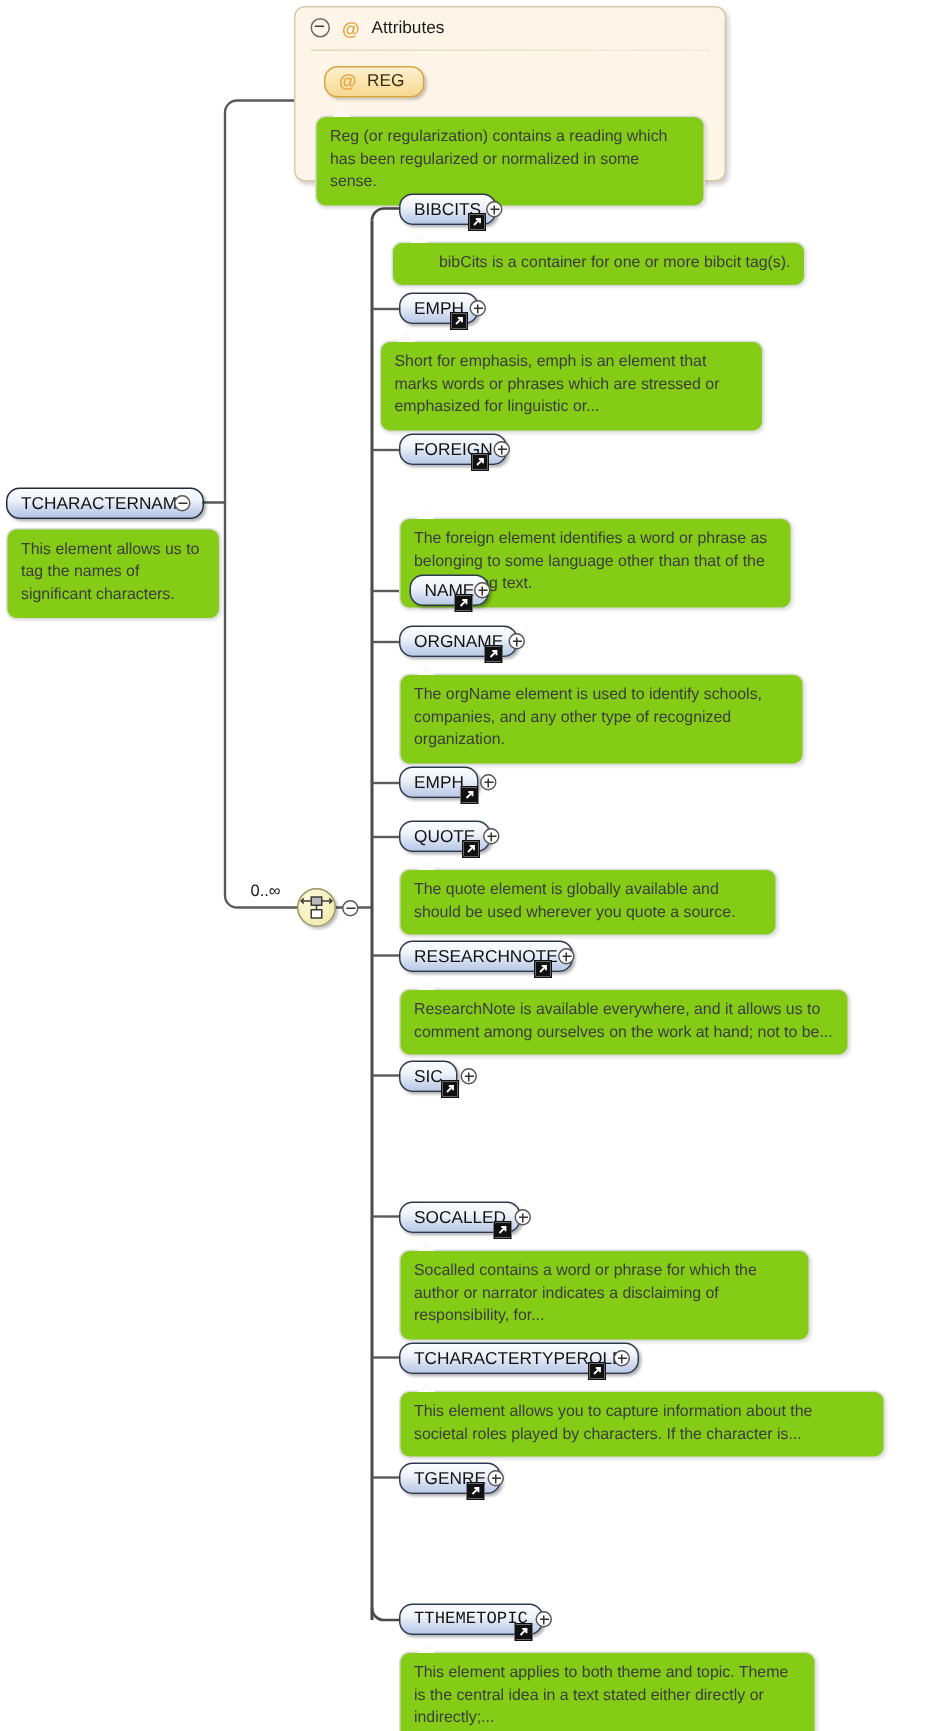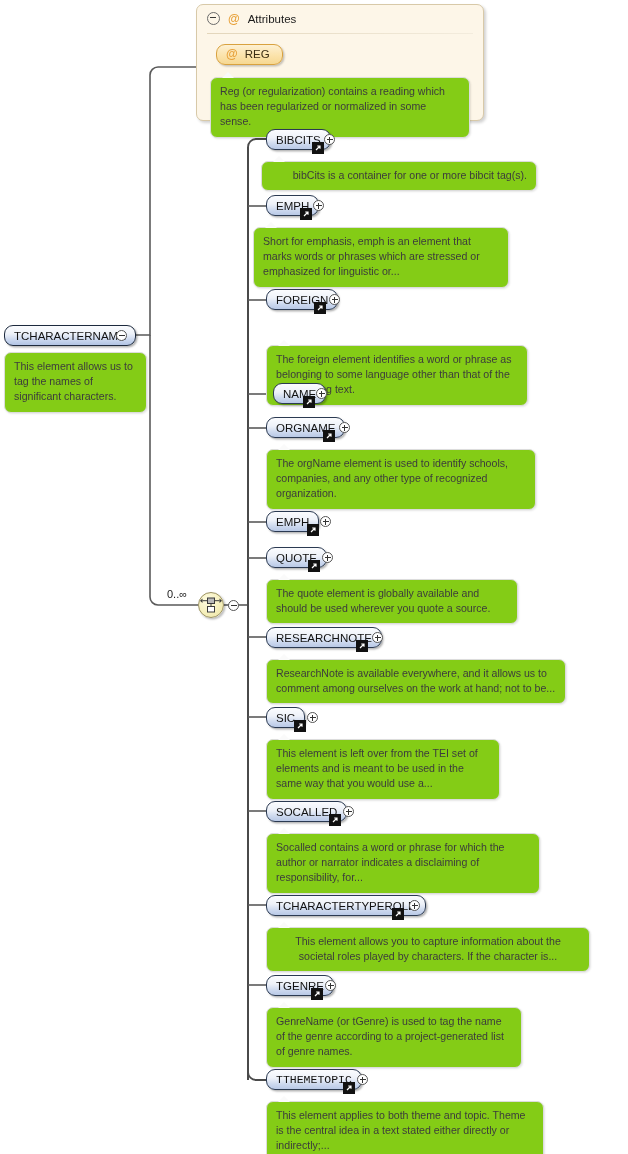--- a/index.html
+++ b/index.html
@@ -305,23 +305,20 @@
   <div class="node" style="left:266px;top:707px;">
     <span>SIC</span>
   </div>
   <div class="link-badge" style="left:294px;top:720px;">
     <svg width="10" height="10" viewBox="0 0 10 10">
         <rect width="10" height="10" fill="#111"></rect>
         <path d="M3 7 L7 3 M4.2 3 H7 V5.8" stroke="#fff" stroke-width="1.2" fill="none"></path>
       </svg>
   </div>
   <div class="toggle plus" style="left:307px;top:712px;"></div>
-  <div class="doc" style="left:266px;top:739px;width:234px;">
-    <span>This element is left over from the TEI set of elements and is meant to be used in the same way that you would use a...</span>
-  </div>
 
   <div class="node" style="left:266px;top:801px;justify-content:center;">
     <span>SOCALLED</span>
   </div>
   <div class="link-badge" style="left:329px;top:814px;">
     <svg width="10" height="10" viewBox="0 0 10 10">
         <rect width="10" height="10" fill="#111"></rect>
         <path d="M3 7 L7 3 M4.2 3 H7 V5.8" stroke="#fff" stroke-width="1.2" fill="none"></path>
       </svg>
   </div>
@@ -333,37 +330,34 @@
   <div class="node" style="left:266px;top:895px;">
     <span>TCHARACTERTYPEROLE</span>
   </div>
   <div class="link-badge" style="left:392px;top:908px;">
     <svg width="10" height="10" viewBox="0 0 10 10">
         <rect width="10" height="10" fill="#111"></rect>
         <path d="M3 7 L7 3 M4.2 3 H7 V5.8" stroke="#fff" stroke-width="1.2" fill="none"></path>
       </svg>
   </div>
   <div class="toggle plus" style="left:409px;top:900px;"></div>
-  <div class="doc" style="left:266px;top:927px;width:324px;text-align:center;">
+  <div class="doc" style="left:266px;top:927px;width:324px;">
     <span>This element allows you to capture information about the societal roles played by characters. If the character is...</span>
   </div>
 
   <div class="node" style="left:266px;top:975px;">
     <span>TGENRE</span>
   </div>
   <div class="link-badge" style="left:311px;top:988px;">
     <svg width="10" height="10" viewBox="0 0 10 10">
         <rect width="10" height="10" fill="#111"></rect>
         <path d="M3 7 L7 3 M4.2 3 H7 V5.8" stroke="#fff" stroke-width="1.2" fill="none"></path>
       </svg>
   </div>
   <div class="toggle plus" style="left:325px;top:980px;"></div>
-  <div class="doc" style="left:266px;top:1007px;width:256px;">
-    <span>GenreName (or tGenre) is used to tag the name of the genre according to a project-generated list of genre names.</span>
-  </div>
 
   <div class="node" style="left:266px;top:1069px;font-family:Liberation Mono, monospace;">
     <span>TTHEMETOPIC</span>
   </div>
   <div class="link-badge" style="left:343px;top:1082px;">
     <svg width="10" height="10" viewBox="0 0 10 10">
         <rect width="10" height="10" fill="#111"></rect>
         <path d="M3 7 L7 3 M4.2 3 H7 V5.8" stroke="#fff" stroke-width="1.2" fill="none"></path>
       </svg>
   </div>

